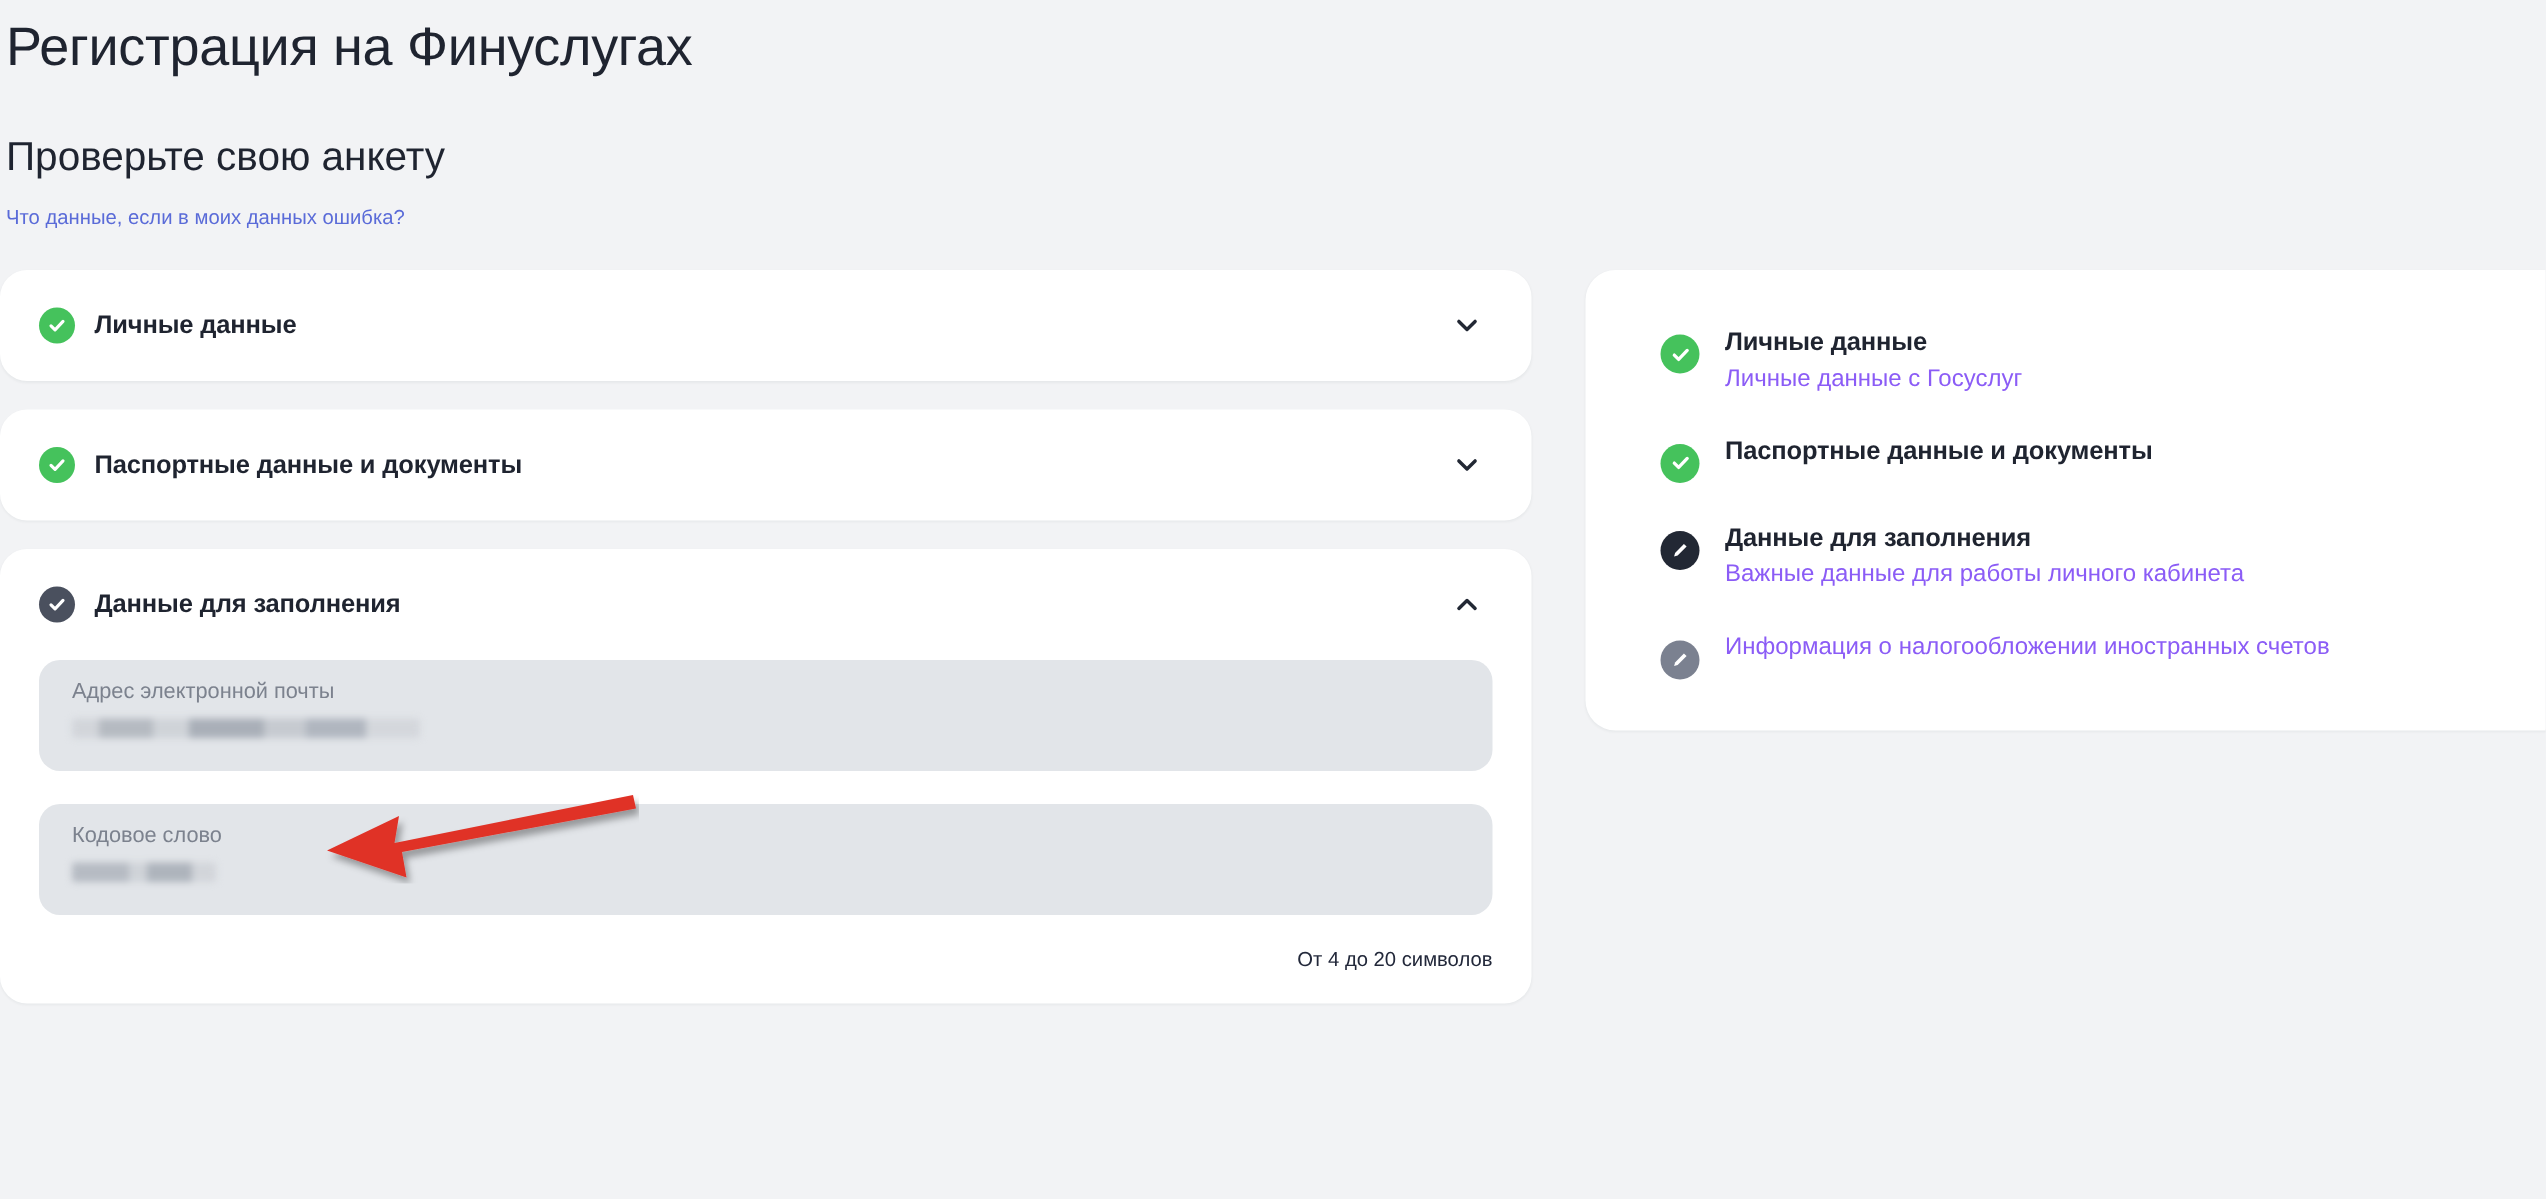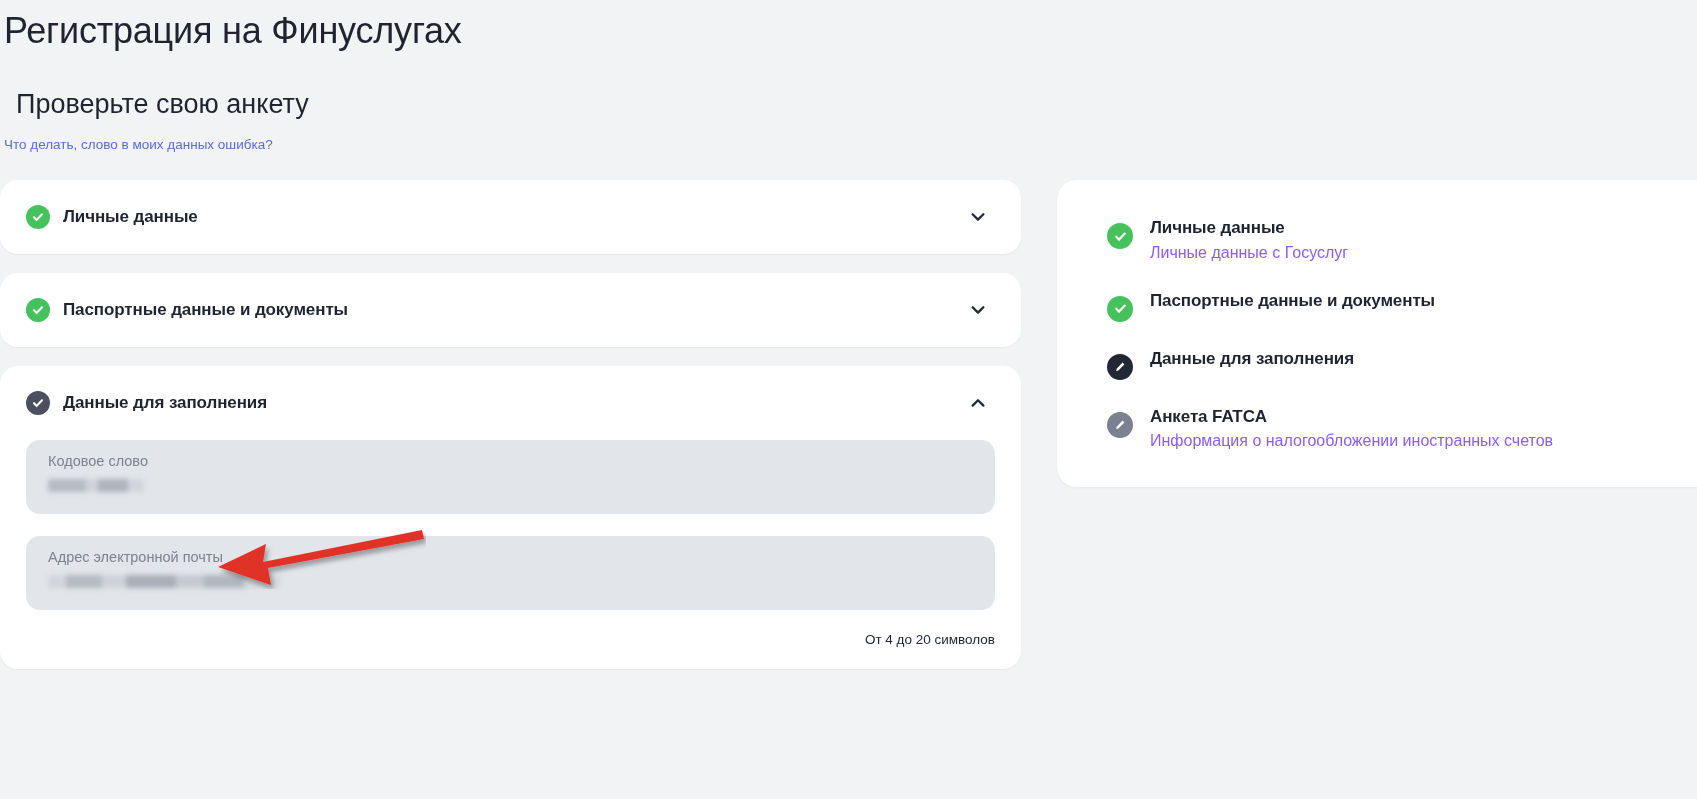--- a/index.html
+++ b/index.html
@@ -35,21 +35,20 @@
     line-height: 1.18;
     padding-left: 0;
   }
 
   .section-title {
     font-size: 27px;
     font-weight: 400;
     color: #1f2430;
     margin-top: 36px;
     line-height: 1.2;
-    margin-left: 12px;
   }
 
   .help-link {
     display: inline-block;
     margin-top: 16px;
     font-size: 13.5px;
     color: #5a6bd8;
     text-decoration: none;
     cursor: pointer;
   }
@@ -222,21 +221,21 @@
   }
 </style>
 </head>
 <body>
 
 <div class="page">
 
   <div class="header-block">
     <h1 class="page-title">Регистрация на Финуслугах</h1>
     <h2 class="section-title">Проверьте свою анкету</h2>
-    <a class="help-link">Что делать, слово в моих данных ошибка?</a>
+    <a class="help-link">Что данные, если в моих данных ошибка?</a>
   </div>
 
   <div class="content">
 
     <div class="left-col">
 
       <div class="acc-card">
         <div class="acc-header">
           <span class="circ green">
             <svg width="14" height="14" viewBox="0 0 14 14">
@@ -279,27 +278,27 @@
           <span class="chevron">
             <svg width="20" height="20" viewBox="0 0 20 20">
               <path d="M4.6 12.6 L10 7.3 L15.4 12.6" fill="none" stroke="#222834" stroke-width="2.3" stroke-linecap="round" stroke-linejoin="round"></path>
             </svg>
           </span>
         </div>
 
         <div class="acc-body">
 
           <div class="field">
+            <div class="field-label">Адрес электронной почты</div>
+            <div class="redact email"></div>
+          </div>
+
+          <div class="field">
             <div class="field-label">Кодовое слово</div>
             <div class="redact code"></div>
-          </div>
-
-          <div class="field">
-            <div class="field-label">Адрес электронной почты</div>
-            <div class="redact email"></div>
           </div>
 
           <div class="hint">От 4 до 20 символов</div>
         </div>
       </div>
 
     </div>
 
     <div class="side-card">
 
@@ -327,31 +326,31 @@
       </div>
 
       <div class="side-item">
         <span class="side-icon dark">
           <svg width="14" height="14" viewBox="0 0 14 14">
             <path d="M9.6 2.6 L11.4 4.4 L5.4 10.4 L3.1 11 L3.7 8.7 Z" fill="#ffffff"></path>
           </svg>
         </span>
         <div class="side-text">
           <div class="side-title">Данные для заполнения</div>
+          <div class="side-sub">Важные данные для работы личного кабинета</div>
         </div>
       </div>
 
       <div class="side-item">
         <span class="side-icon grey">
           <svg width="14" height="14" viewBox="0 0 14 14">
             <path d="M9.6 2.6 L11.4 4.4 L5.4 10.4 L3.1 11 L3.7 8.7 Z" fill="#ffffff"></path>
           </svg>
         </span>
         <div class="side-text">
-          <div class="side-title">Анкета FATCA</div>
           <div class="side-sub">Информация о налогообложении иностранных счетов</div>
         </div>
       </div>
 
     </div>
   </div>
 
   <div class="annot-arrow">
     <svg width="210" height="62" viewBox="0 0 210 62">
       <defs>

